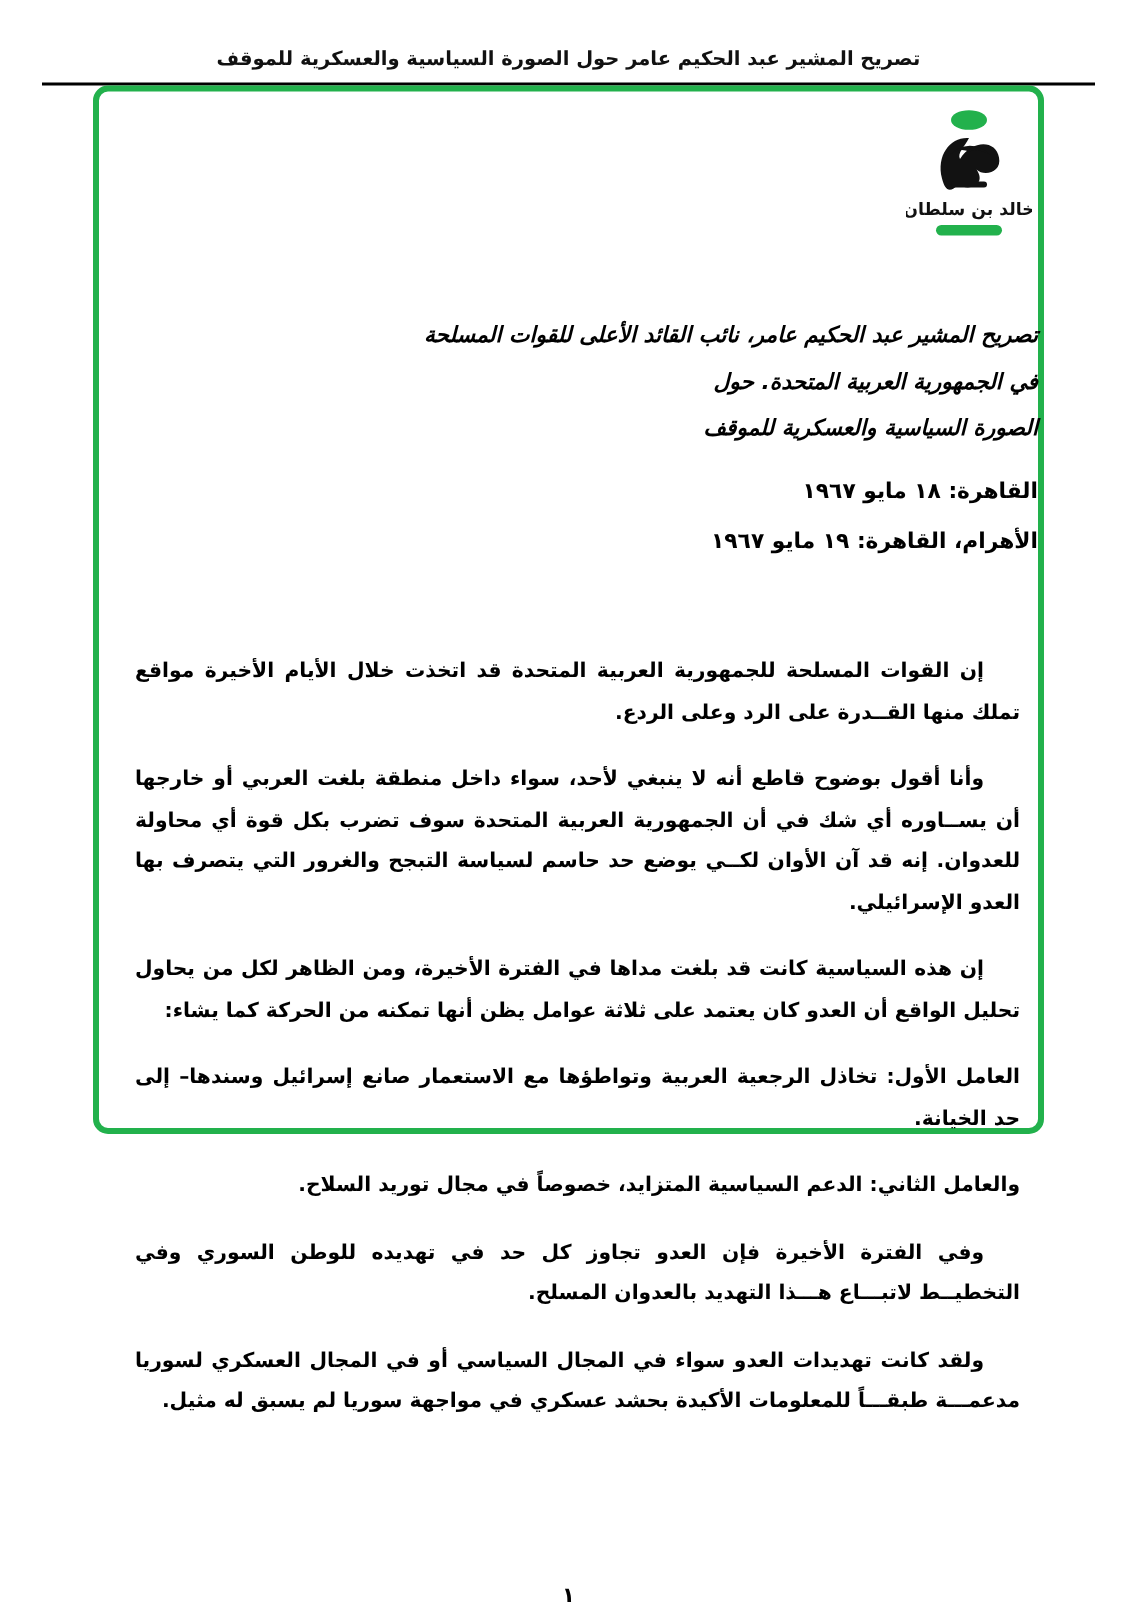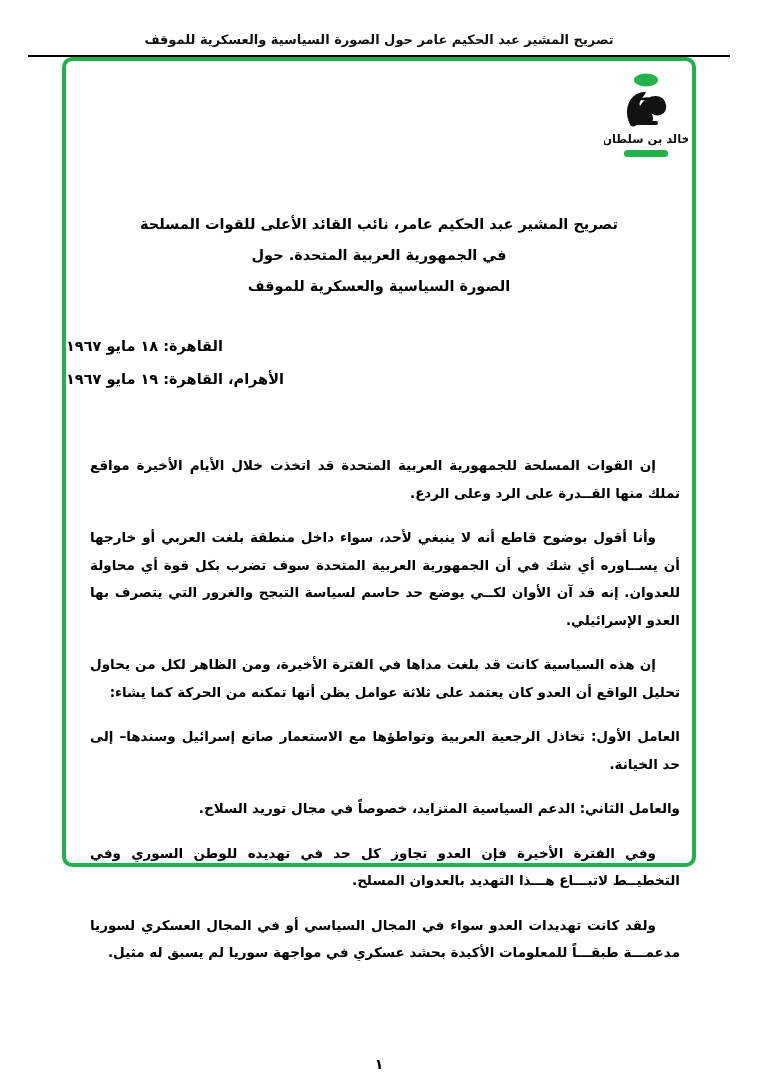--- a/index.html
+++ b/index.html
@@ -23,45 +23,45 @@
   .header-rule {
     border: none;
     border-top: 2px solid #000;
     margin: 8px 28px 0 28px;
   }
   .green-box {
     position: absolute;
     top: 57px;
     left: 62px;
     width: 634px;
-    height: 810px;
+    height: 699px;
     background: #ffffff;
     border: 4px solid #22b14c;
     border-radius: 10px;
   }
   
   .logo {
     position: absolute;
     top: 10px;
     right: 4px;
     width: 84px;
     height: 104px;
     text-align: center;
   }
   
   .title-block {
     margin-top: 148px;
-    text-align: center;
     font-weight: bold;
     font-size: 14.5px;
     line-height: 31px;
+    font-style: italic;
   }
   .date-block {
-    margin-top: 28px;
-    text-align: left;
+    margin-top: 10px;
+    text-align: right;
     font-weight: bold;
     font-size: 14.5px;
     line-height: 33px;
   }
   
   .body-text {
     margin: 56px 12px 0 24px;
     font-weight: bold;
     font-size: 13.5px;
     line-height: 27.5px;

